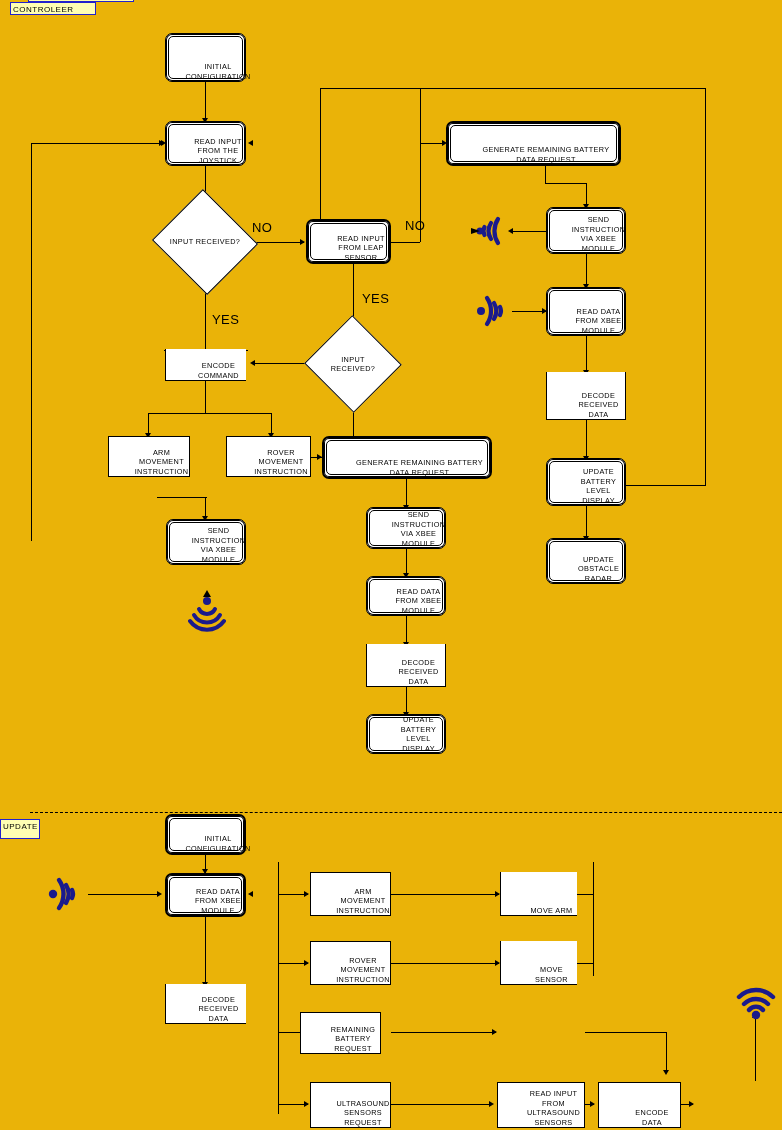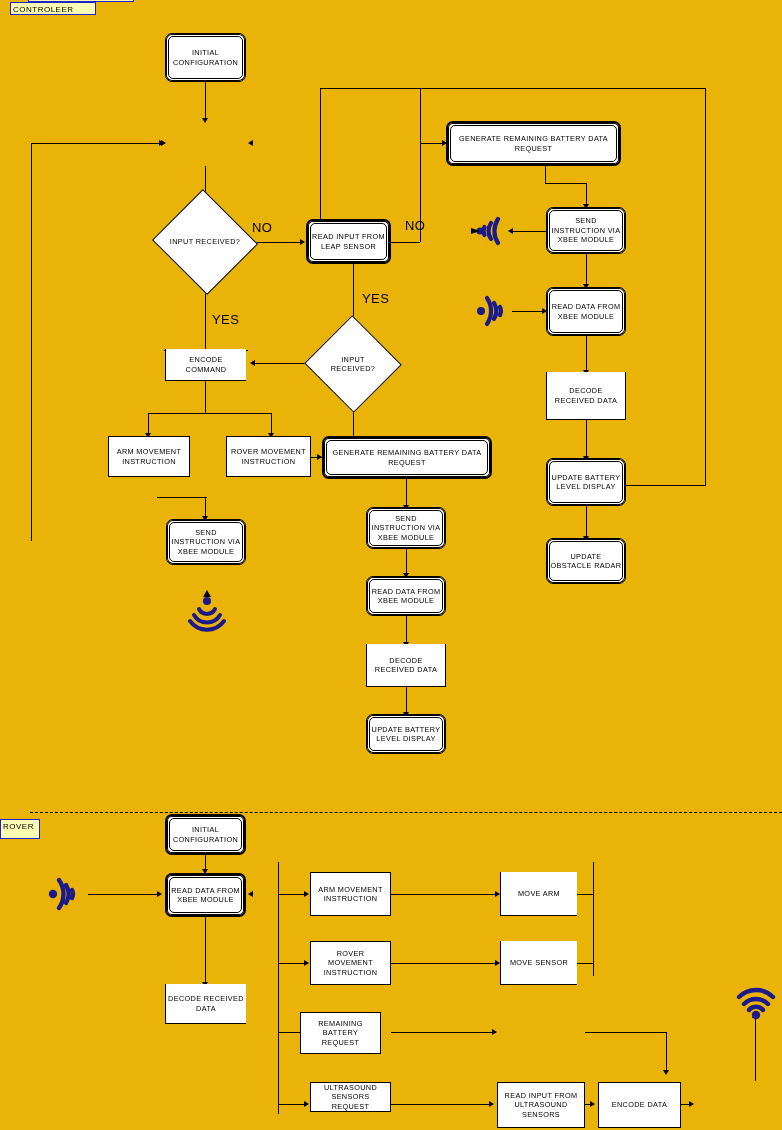--- a/index.html
+++ b/index.html
@@ -34,29 +34,30 @@
     border-right:1px solid #2222cc;
     border-bottom:1px solid #2222cc;
     background:#ffffb3;
     box-sizing:border-box;
   }
   
   .node{
     position:absolute;
     box-sizing:border-box;
     display:flex;
-    align-items:center;
+    align-items:flex-end;
     justify-content:center;
     text-align:center;
     color:#000;
     font-size:7.3px;
     line-height:9.5px;
     letter-spacing:.35px;
     background:#ffffff;
     z-index:5;
+    padding-left:25px;
   }
   .node .t{display:block;padding:0 2px;}
   
   .rect{border:1px solid #000;}
   
   .round{
     border:1px solid #000;
     border-radius:7px;
     box-shadow:0 0 0 1px #000 inset;
   }
@@ -113,21 +114,21 @@
 <body>
 
 <div id="stage">
 
   <div class="sec-tag-stub" style="left:28px;top:-10px;width:106px;height:12px;"></div>
   <div class="sec-tag" style="left:10px;top:2px;width:86px;height:13px;">
     <span>CONTROLEER</span>
   </div>
 
   <div class="sec-tag" style="left:0px;top:819px;width:40px;height:20px;">
-    <span>ROVER</span>
+    <span>UPDATE</span>
   </div>
 
   <div class="divider" style="left:30px;top:812px;width:752px;"></div>
 
   <div class="ln lnv" style="left:205px;top:82px;height:38px;"></div>
   <div class="arr arr-d" style="left:201.5px;top:118px;"></div>
 
   <div class="ln lnv" style="left:205px;top:166px;height:40px;"></div>
   <div class="arr arr-d" style="left:201.5px;top:203px;"></div>
 
@@ -205,20 +206,23 @@
 
   <div class="ln lnh" style="left:512px;top:231px;width:40px;"></div>
   <div class="arr arr-l" style="left:508px;top:227.5px;"></div>
   <div class="ln lnh" style="left:512px;top:311px;width:34px;"></div>
   <div class="arr arr-r" style="left:542px;top:307.5px;"></div>
 
   <div class="node round" style="left:165px;top:33px;width:81px;height:49px;">
     <span class="t">INITIAL CONFIGURATION</span>
   </div>
 
+  <div class="node round" style="left:165px;top:121px;width:81px;height:45px;">
+    <span class="t">READ INPUT FROM THE JOYSTICK</span>
+  </div>
   <div class="arr arr-r" style="left:161px;top:139.5px;"></div>
   <div class="arr arr-l" style="left:248px;top:139.5px;"></div>
 
   <div class="diamond" style="left:166px;top:206px;width:78px;height:72px;">
     <div class="dshape"></div>
     <span class="t">INPUT RECEIVED?</span>
   </div>
 
   <div class="node round heavy" style="left:306px;top:219px;width:85px;height:45px;">
     <span class="t">READ INPUT FROM LEAP SENSOR</span>
@@ -391,21 +395,21 @@
   </div>
 
   <div class="node rect" style="left:310px;top:941px;width:81px;height:44px;">
     <span class="t">ROVER MOVEMENT INSTRUCTION</span>
   </div>
 
   <div class="node rect" style="left:300px;top:1012px;width:81px;height:42px;">
     <span class="t">REMAINING BATTERY REQUEST</span>
   </div>
 
-  <div class="node rect" style="left:310px;top:1082px;width:81px;height:30px;">
+  <div class="node rect" style="left:310px;top:1082px;width:81px;height:46px;">
     <span class="t">ULTRASOUND SENSORS REQUEST</span>
   </div>
 
   <div class="node rect" style="left:500px;top:872px;width:77px;height:44px;border-top:none;border-right:none;">
     <span class="t">MOVE ARM</span>
   </div>
 
   <div class="node rect" style="left:500px;top:941px;width:77px;height:44px;border-top:none;border-right:none;">
     <span class="t">MOVE SENSOR</span>
   </div>

